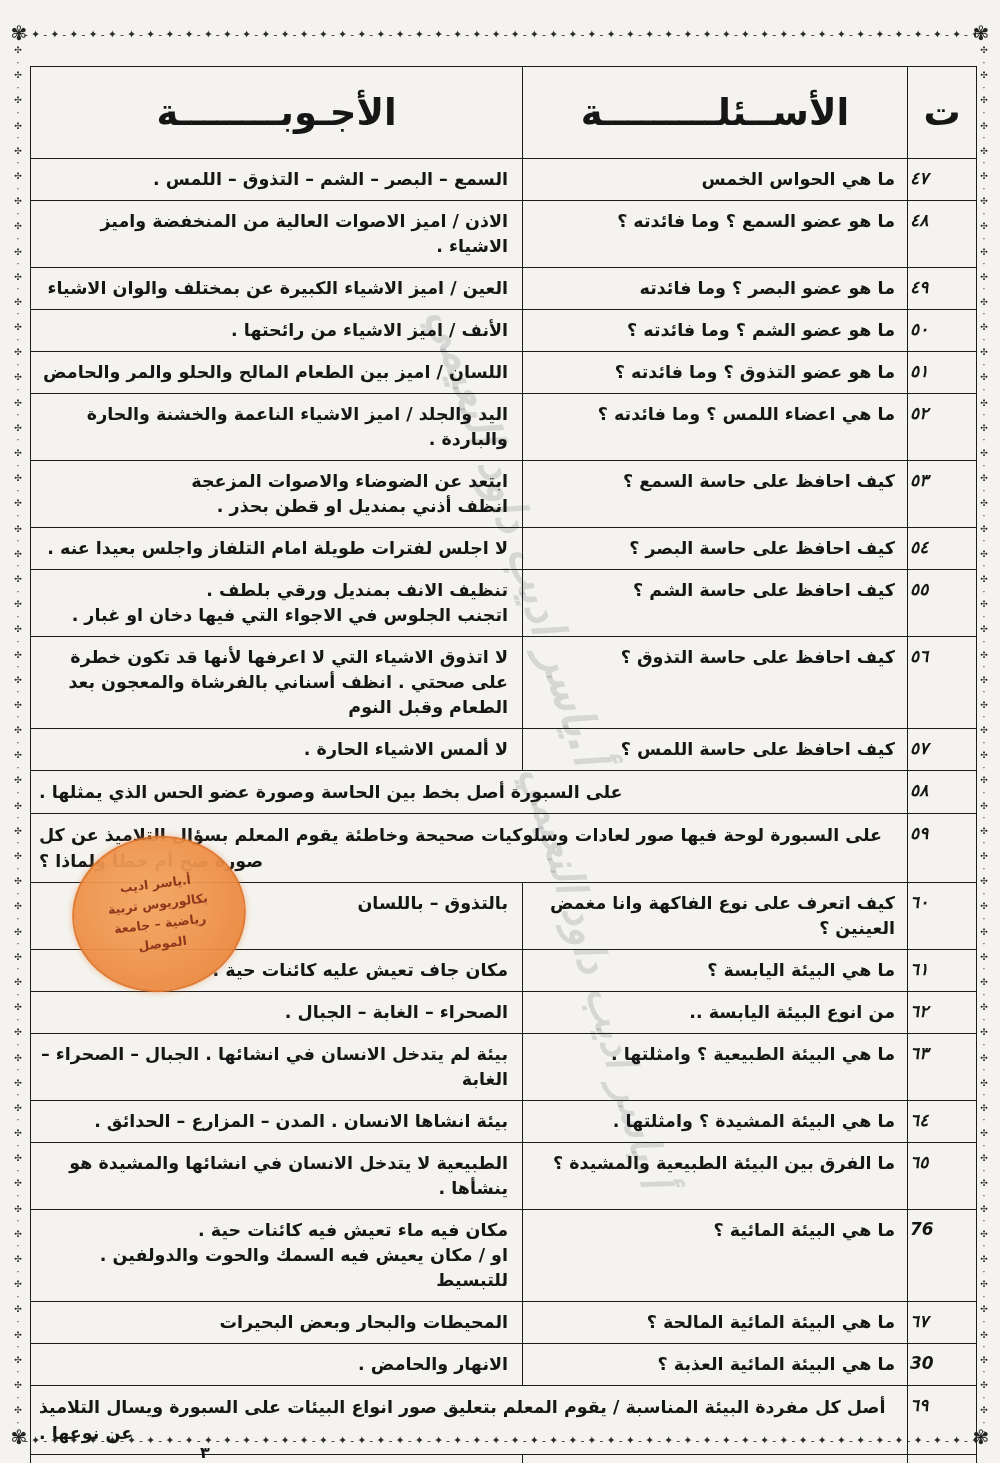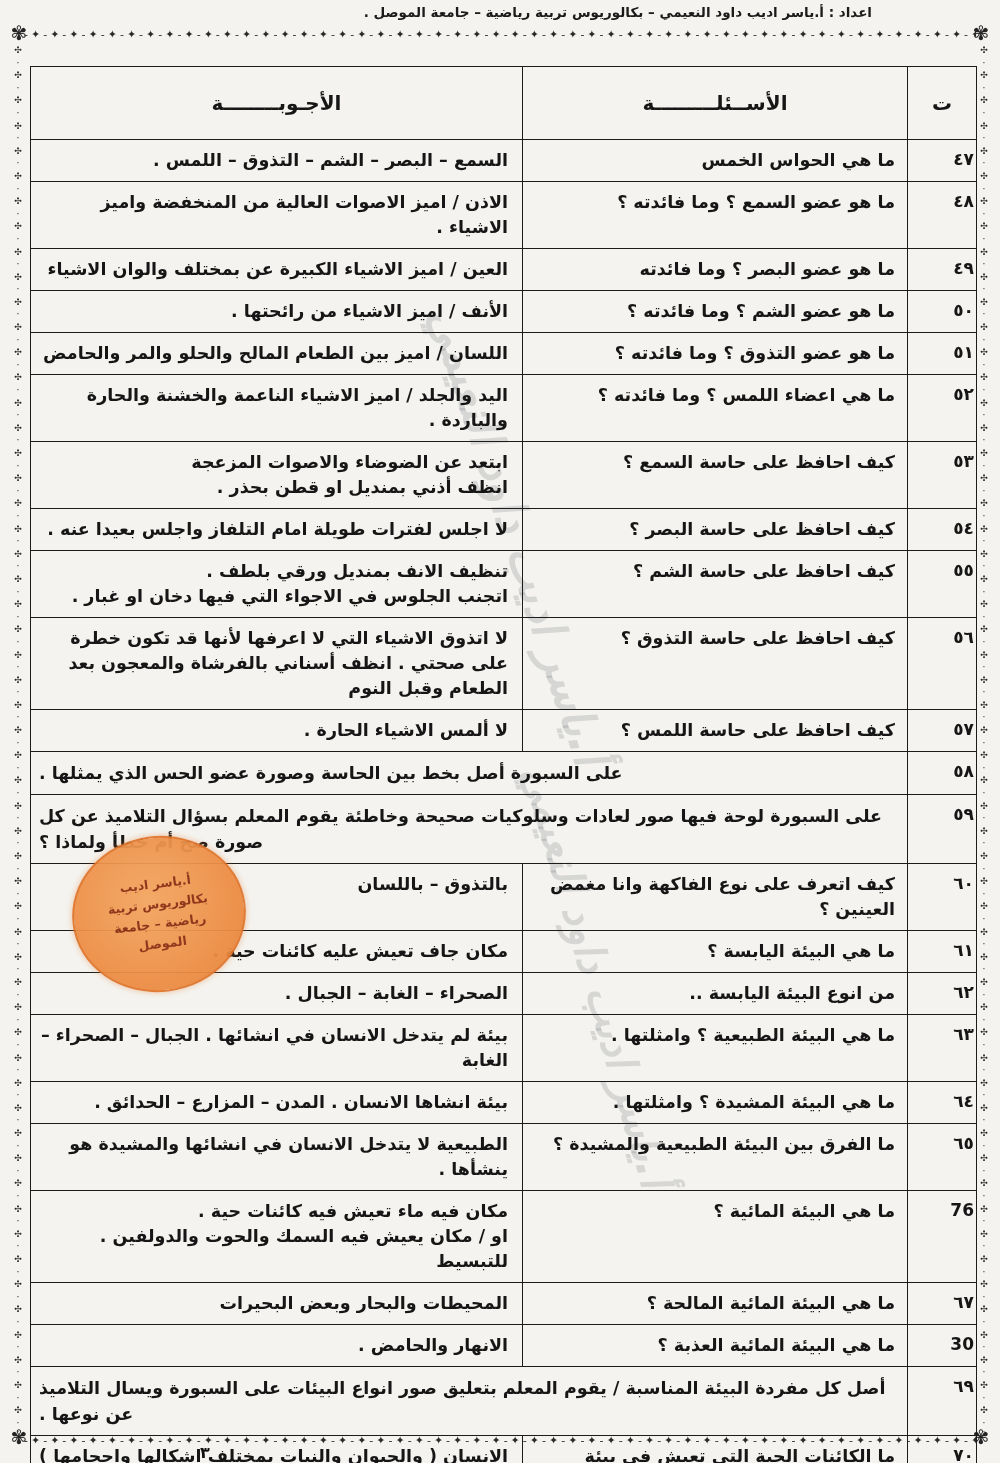--- a/index.html
+++ b/index.html
@@ -54,27 +54,27 @@
     position:absolute;left:30px;top:66px;width:947px;
     border-collapse:collapse;direction:rtl;
     background:transparent;
   }
   table.qa th, table.qa td{
     border:1.6px solid #1c1c1c;
     vertical-align:top;
     font-weight:bold;
   }
   table.qa th{
-    font-size:20px;padding:24px 0;text-align:center;vertical-align:middle;
+    font-size:37px;padding:24px 0;text-align:center;vertical-align:middle;
     letter-spacing:0;
   }
   th.col-no{width:64px;}
   th.col-q{width:352px;}
   td.no{
-    width:64px;text-align:right;font-size:17px;padding:9px 2px;
+    width:64px;text-align:left;font-size:17px;padding:9px 2px;font-style:italic;
   }
   td.q{
     width:352px;font-size:17.5px;line-height:25px;padding:8px 12px 8px 20px;
     text-align:right;white-space:pre-line;
   }
   td.a{
     font-size:17.5px;line-height:25px;padding:8px 14px 8px 8px;
     white-space:pre-line;
   }
   td.merged{
@@ -102,21 +102,20 @@
   .page-number{
     position:absolute;left:200px;top:1443px;
     font-size:16px;font-weight:bold;color:#111;
   }
 </style>
 </head>
 <body>
 
 <div class="page">
 
-  <div class="prep-line">اعداد : أ.ياسر اديب داود النعيمي – بكالوريوس تربية رياضية – جامعة الموصل .</div>
 
   <div class="corner tl">✾</div>
   <div class="corner tr">✾</div>
   <div class="corner bl">✾</div>
   <div class="corner br">✾</div>
   <div class="orn h-orn top">-✦-✦-✦-✦-✦-✦-✦-✦-✦-✦-✦-✦-✦-✦-✦-✦-✦-✦-✦-✦-✦-✦-✦-✦-✦-✦-✦-✦-✦-✦-✦-✦-✦-✦-✦-✦-✦-✦-✦-✦-✦-✦-✦-✦-✦-✦-✦-✦-✦-✦-✦-✦-✦-✦-✦-✦-✦-✦-✦-✦-✦-✦-✦-✦-✦-✦-✦-✦-✦-✦-✦-✦-✦-✦-✦-✦-✦-✦-✦-✦</div>
   <div class="orn h-orn bottom">-✦-✦-✦-✦-✦-✦-✦-✦-✦-✦-✦-✦-✦-✦-✦-✦-✦-✦-✦-✦-✦-✦-✦-✦-✦-✦-✦-✦-✦-✦-✦-✦-✦-✦-✦-✦-✦-✦-✦-✦-✦-✦-✦-✦-✦-✦-✦-✦-✦-✦-✦-✦-✦-✦-✦-✦-✦-✦-✦-✦-✦-✦-✦-✦-✦-✦-✦-✦-✦-✦-✦-✦-✦-✦-✦-✦-✦-✦-✦-✦</div>
   <div class="orn v-orn left">✣
 ·
 ✣

